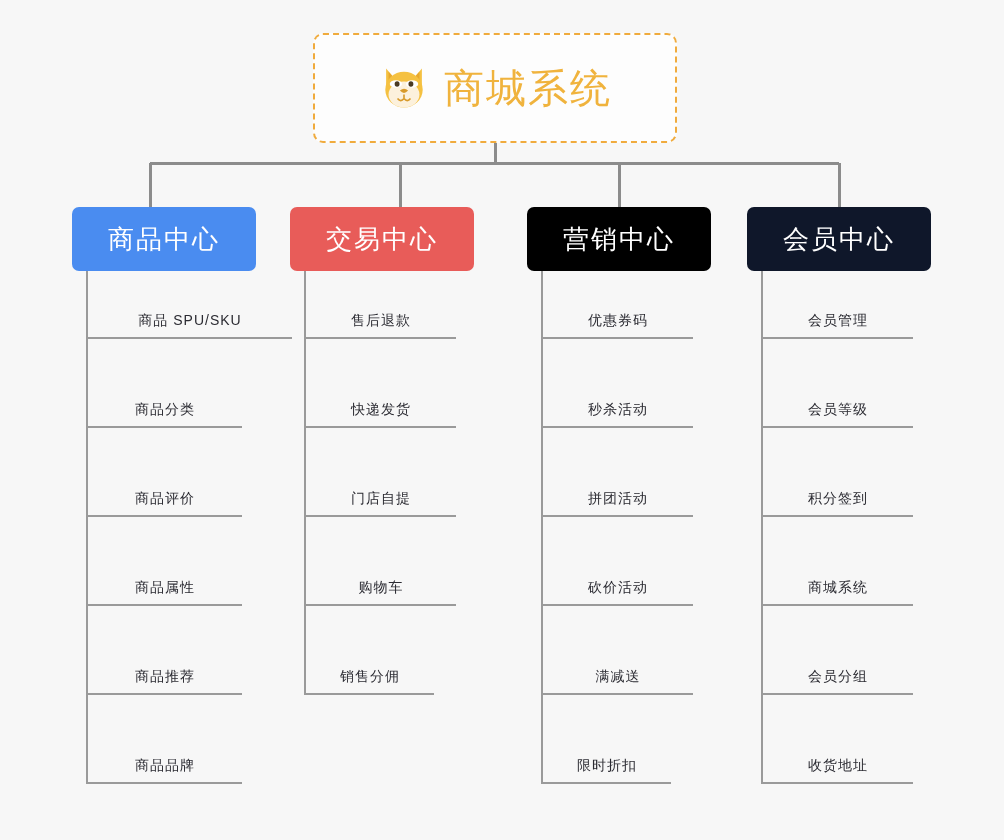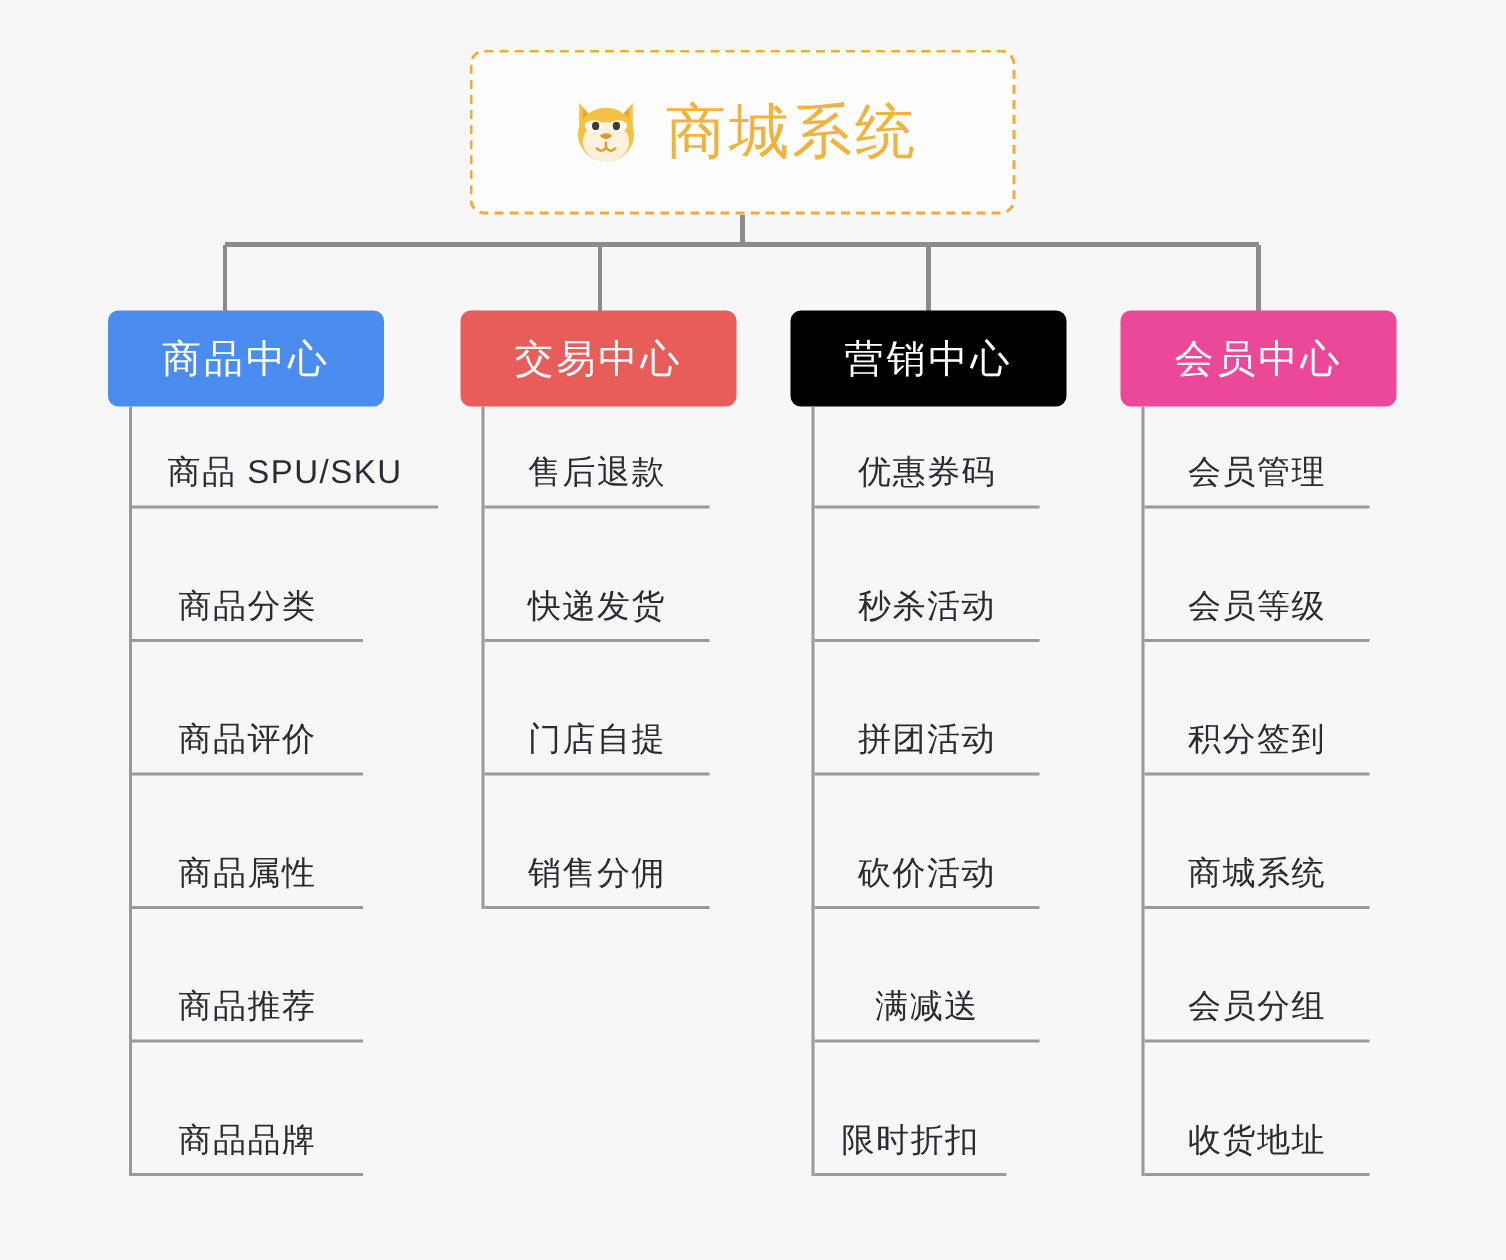--- a/index.html
+++ b/index.html
@@ -69,21 +69,21 @@
     width: 1004px;
   }
 
   .branch-column {
     position: absolute;
     top: 0;
     width: 184px;
   }
 
   .branch-column[data-col="0"] { left: 72px; }
-  .branch-column[data-col="1"] { left: 307px; }
+  .branch-column[data-col="1"] { left: 290px; }
   .branch-column[data-col="2"] { left: 527px; }
   .branch-column[data-col="3"] { left: 747px; }
 
   .branch-header {
     height: 64px;
     border-radius: 7px;
     display: flex;
     align-items: center;
     justify-content: center;
     color: #ffffff;
@@ -105,21 +105,21 @@
     border-bottom: 2px solid #9a9a9a;
     display: flex;
     align-items: flex-end;
     justify-content: center;
     padding-bottom: 3px;
   }
 
   .leaf-item:first-child { height: 68px; }
 
   .leaf-label {
-    font-size: 22px;
+    font-size: 14px;
     color: #2b2b32;
     letter-spacing: 1px;
     white-space: nowrap;
     padding: 0 6px 4px 6px;
   }
 
   
   .branch-column[data-col="0"] .leaf-list { width: 156px; }
   .branch-column[data-col="1"] .leaf-list { width: 152px; }
   .branch-column[data-col="2"] .leaf-list { width: 152px; }
@@ -205,20 +205,23 @@
         <div class="leaf-item">
             <span class="leaf-label">售后退款</span>
           </div>
         <div class="leaf-item">
             <span class="leaf-label">快递发货</span>
           </div>
         <div class="leaf-item">
             <span class="leaf-label">门店自提</span>
           </div>
         <div class="leaf-item">
+            <span class="leaf-label">购物车</span>
+          </div>
+        <div class="leaf-item">
             <span class="leaf-label">销售分佣</span>
           </div>
       </div>
     </div>
 
     <div class="branch-column" data-col="2">
       <div class="branch-header" style="background: #000000;">
         <span>营销中心</span>
       </div>
       <div class="leaf-list">
@@ -237,21 +240,21 @@
         <div class="leaf-item">
             <span class="leaf-label">满减送</span>
           </div>
         <div class="leaf-item">
             <span class="leaf-label">限时折扣</span>
           </div>
       </div>
     </div>
 
     <div class="branch-column" data-col="3">
-      <div class="branch-header" style="background: #ec4899;">
+      <div class="branch-header" style="background: #0f172a;">
         <span>会员中心</span>
       </div>
       <div class="leaf-list">
         <div class="leaf-item">
             <span class="leaf-label">会员管理</span>
           </div>
         <div class="leaf-item">
             <span class="leaf-label">会员等级</span>
           </div>
         <div class="leaf-item">

